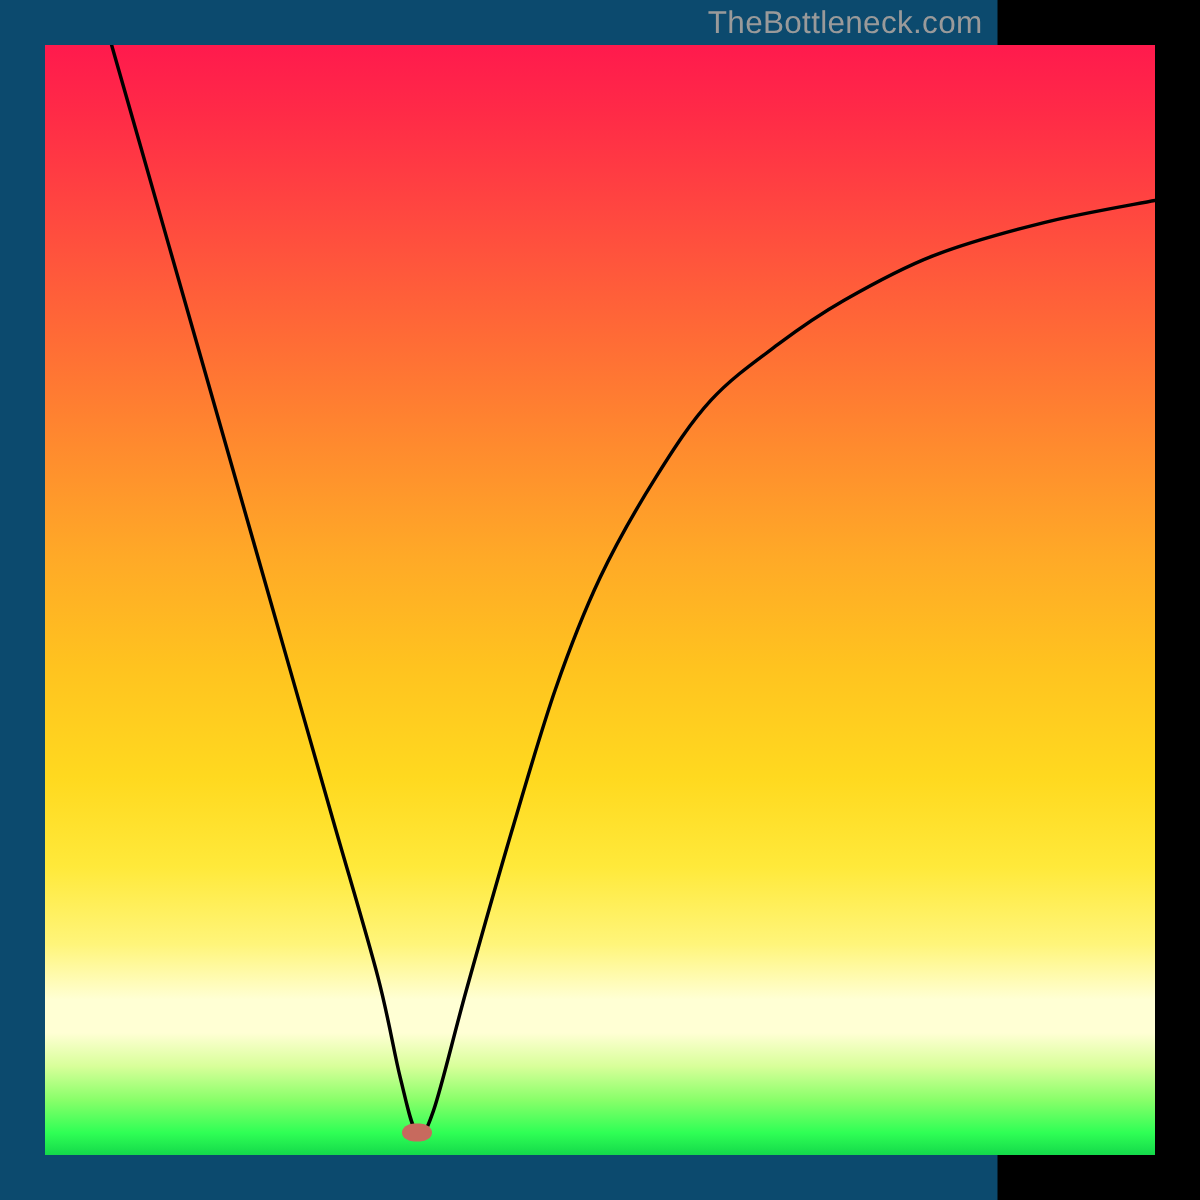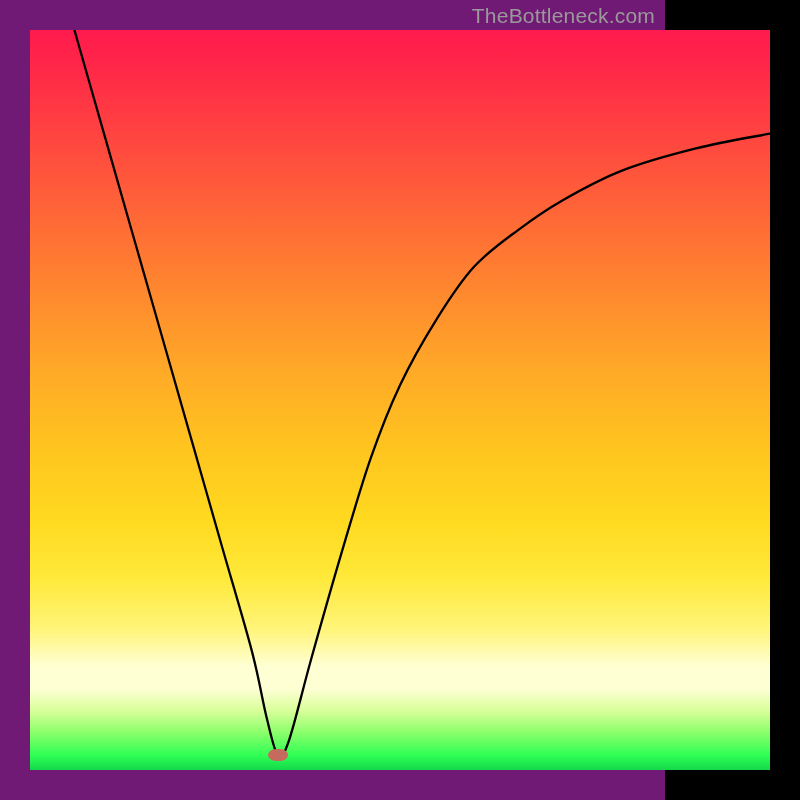--- a/index.html
+++ b/index.html
@@ -8,21 +8,21 @@
     width: 800px;
     height: 800px;
     background: #000;
     overflow: hidden;
     font-family: Arial, Helvetica, sans-serif;
   }
   .frame {
     position: relative;
     width: 665px;
     height: 800px;
-    background: #701a75;
+    background: #0c4a6e;
   }
   .plot {
     position: absolute;
     left: 30px;
     top: 30px;
     width: 740px;
     height: 740px;
     
     background: linear-gradient(
       to bottom,

